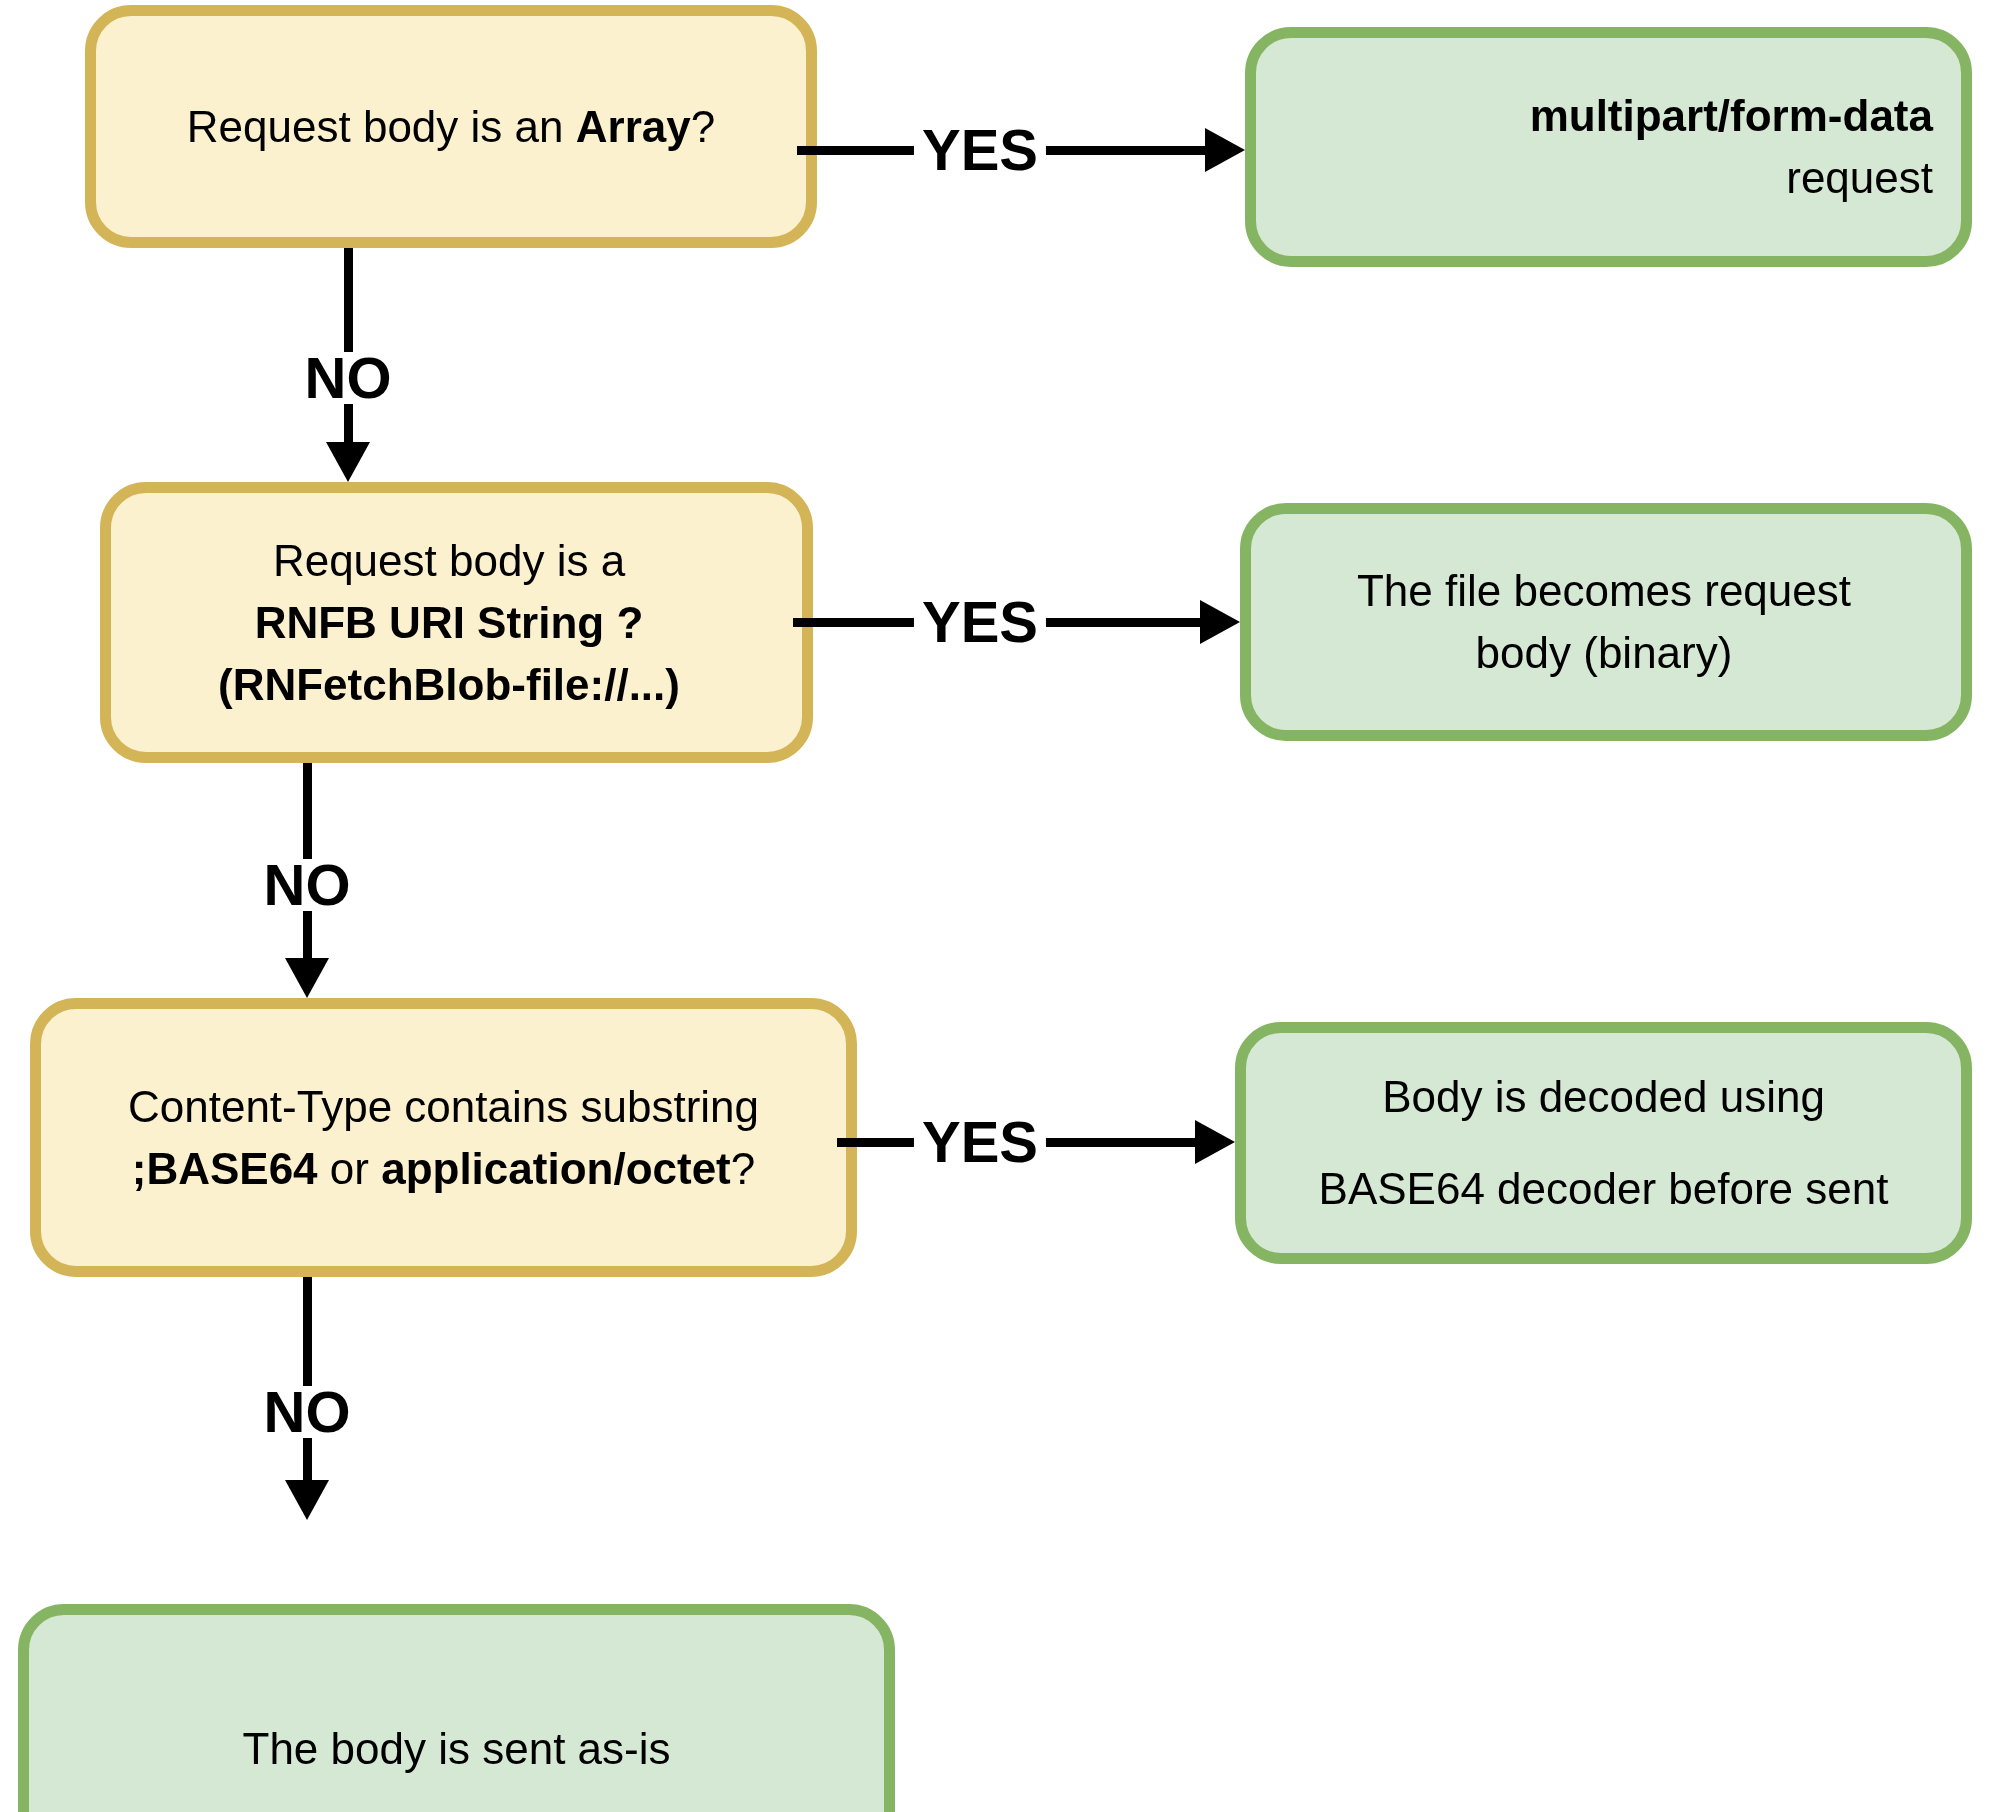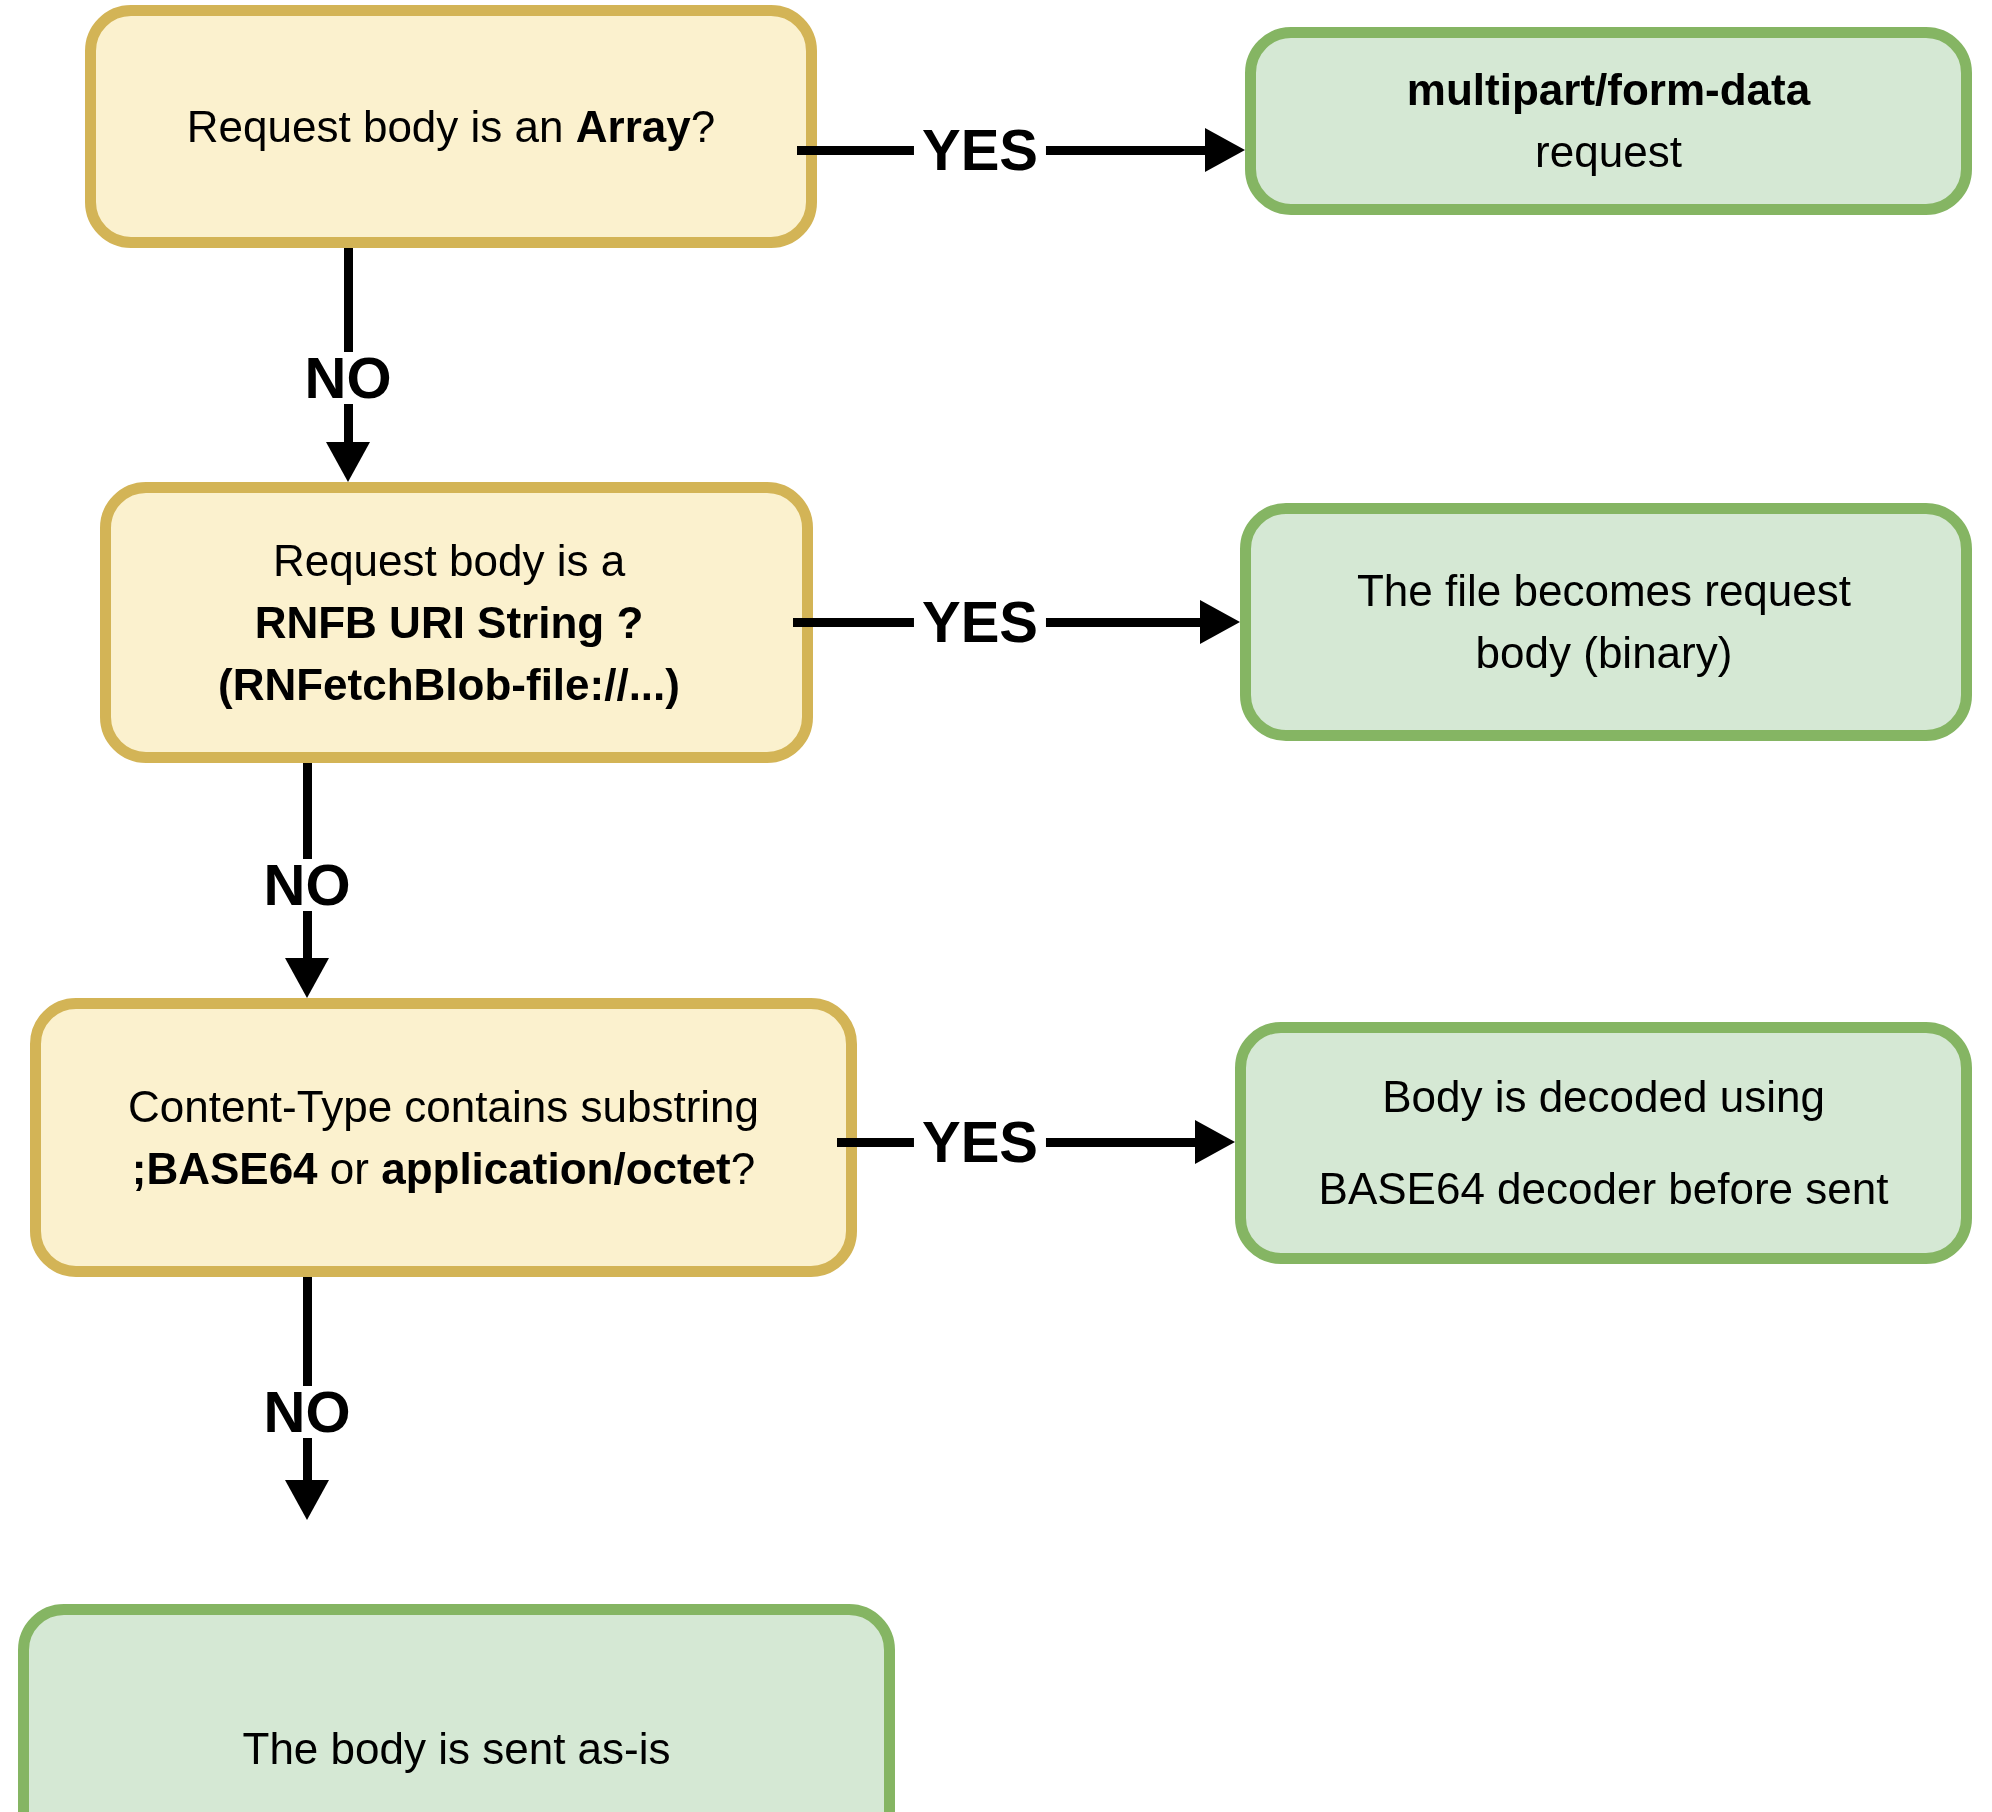--- a/index.html
+++ b/index.html
@@ -39,21 +39,21 @@
 </style>
 </head>
 <body>
 
 <div class="canvas">
 
   <div class="node question" style="left:65px; top:5px; width:732px; height:243px;">
     <div class="line"><span>Request body is an </span><span class="b">Array</span><span>?</span></div>
   </div>
 
-  <div class="node result" style="left:1245px; top:27px; width:727px; height:188px;">
+  <div class="node result" style="left:1245px; top:27px; width:727px; height:240px;align-items:flex-end;">
     <div class="line b">multipart/form-data</div>
     <div class="line">request</div>
   </div>
 
   <div class="h-edge" style="left:797px; top:150px; width:448px;">
     <div class="shaft" style="width:408px;"></div>
     <div class="head" style="left:408px;"></div>
     <span class="edge-label" style="left:183px; top:0;">YES</span>
   </div>
 

